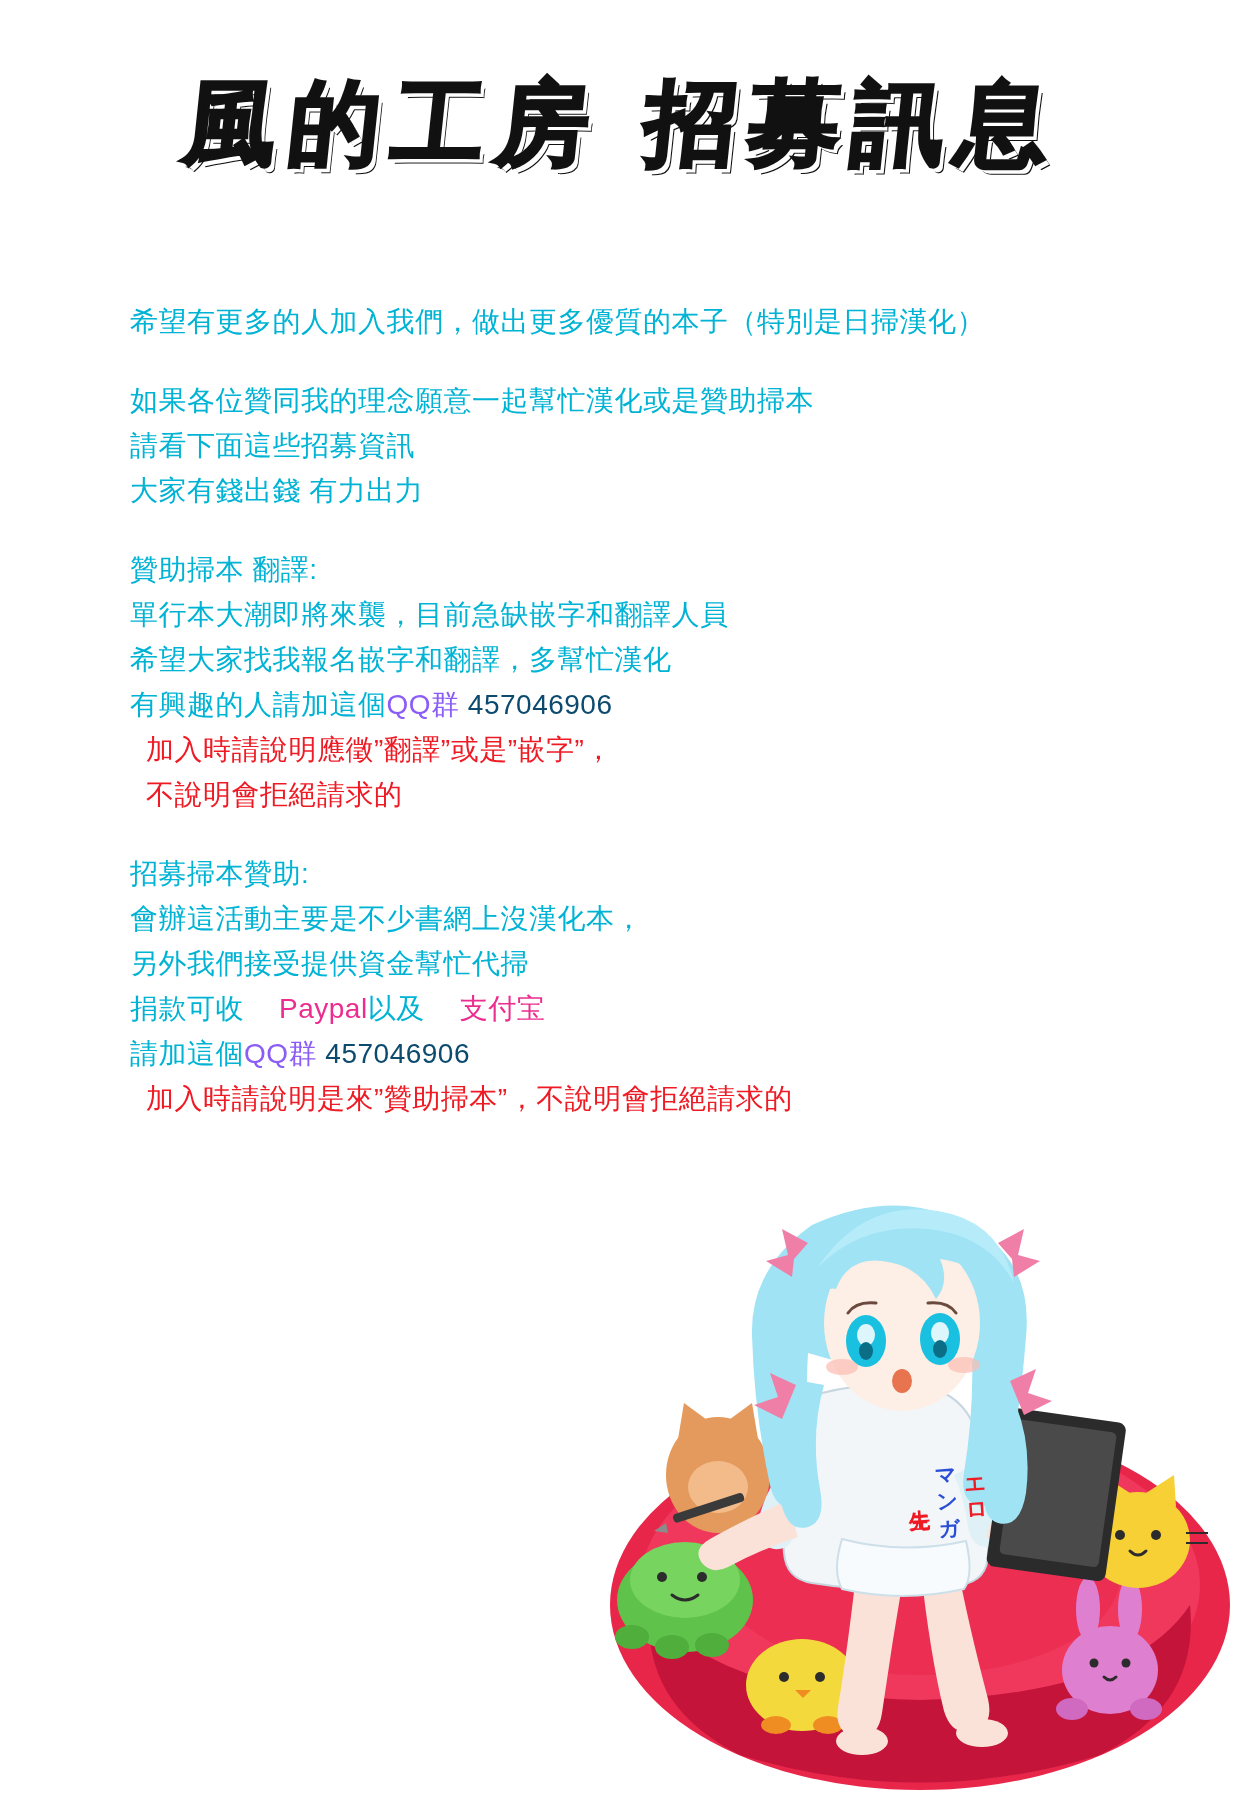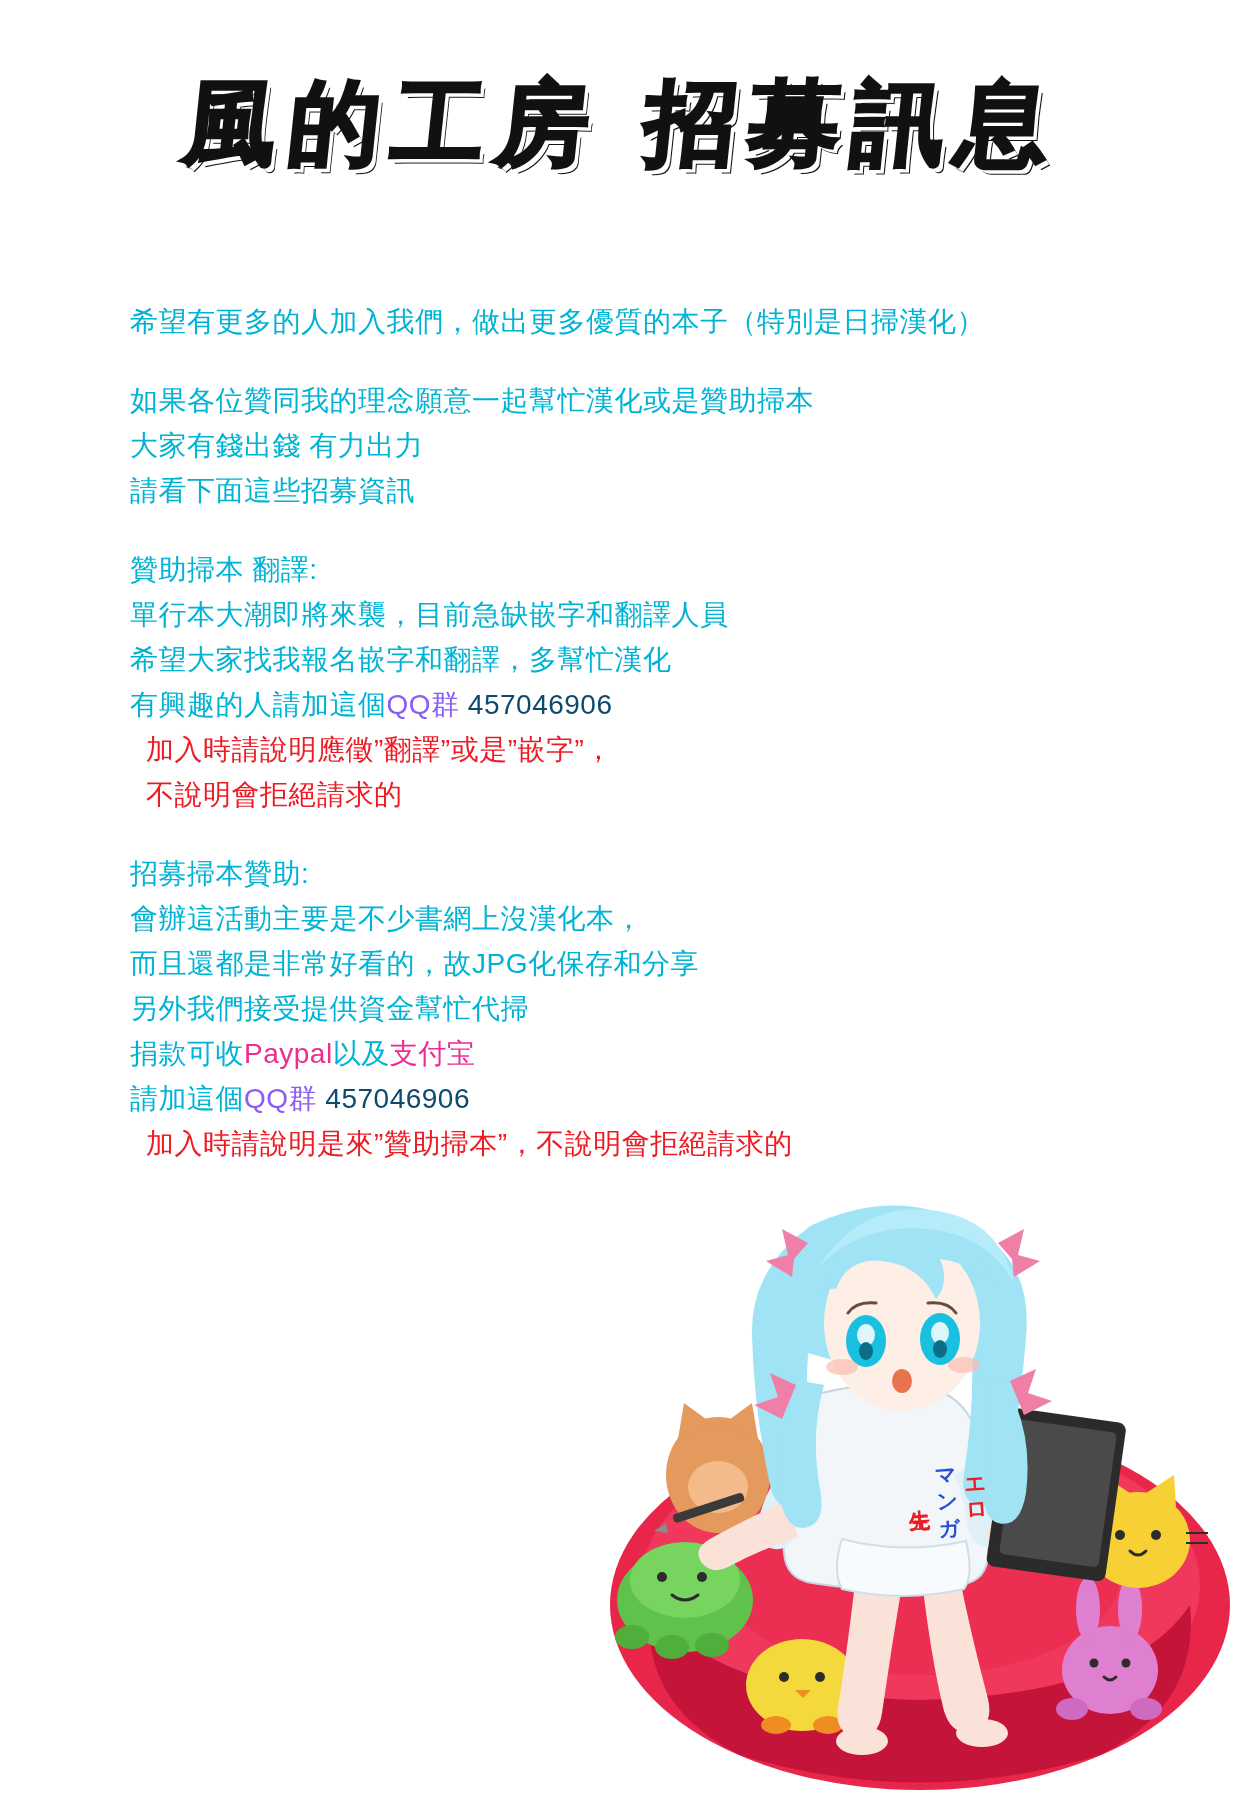--- a/index.html
+++ b/index.html
@@ -55,21 +55,21 @@
     color: #00b3d4;
     white-space: nowrap;
     letter-spacing: 0.5px;
   }
   .line.red   { color: #ee1b24; margin-left: 16px; }
   .line.blue  { color: #00b3d4; }
 
   .seg-red    { color: #ee1b24; }
   .seg-blue   { color: #00b3d4; }
   .seg-cyan   { color: #8b5cf6; }
-  .seg-pink   { color: #ec2d8f; }
+  .seg-pink   { color: #ec2d8f; margin-left: 35px; }
   .seg-green  { color: #0c4a6e; }
 
   
   #illustration {
     position: absolute;
     left: 590px;
     top: 1185px;
     width: 656px;
     height: 615px;
   }
@@ -100,35 +100,34 @@
 <div id="title-block">
   <span id="title-text">風的工房 招募訊息</span>
 </div>
 
 <div id="body-text">
     <div class="para">
       <div class="line blue"><span class="seg-blue">希望有更多的人加入我們，做出更多優質的本子（特別是日掃漢化）</span></div>
     </div>
     <div class="para">
       <div class="line blue"><span class="seg-blue">如果各位贊同我的理念願意一起幫忙漢化或是贊助掃本</span></div>
+      <div class="line blue"><span class="seg-blue">請看下面這些招募資訊</span></div>
       <div class="line blue"><span class="seg-blue">大家有錢出錢 有力出力</span></div>
-      <div class="line blue"><span class="seg-blue">請看下面這些招募資訊</span></div>
     </div>
     <div class="para">
       <div class="line blue"><span class="seg-blue">贊助掃本 翻譯:</span></div>
       <div class="line blue"><span class="seg-blue">單行本大潮即將來襲，目前急缺嵌字和翻譯人員</span></div>
       <div class="line blue"><span class="seg-blue">希望大家找我報名嵌字和翻譯，多幫忙漢化</span></div>
       <div class="line blue"><span class="seg-blue">有興趣的人請加這個</span><span class="seg-cyan">QQ群</span><span class="seg-green"> 457046906</span></div>
       <div class="line red"><span class="seg-red">加入時請說明應徵”翻譯”或是”嵌字”，</span></div>
       <div class="line red"><span class="seg-red">不說明會拒絕請求的</span></div>
     </div>
     <div class="para">
       <div class="line blue"><span class="seg-blue">招募掃本贊助:</span></div>
       <div class="line blue"><span class="seg-blue">會辦這活動主要是不少書網上沒漢化本，</span></div>
-      <div class="line blue"><span class="seg-blue">而且還都是非常好看的，故JPG化保存和分享</span></div>
       <div class="line blue"><span class="seg-blue">另外我們接受提供資金幫忙代掃</span></div>
       <div class="line blue"><span class="seg-blue">捐款可收</span><span class="seg-pink">Paypal</span><span class="seg-blue">以及</span><span class="seg-pink">支付宝</span></div>
       <div class="line blue"><span class="seg-blue">請加這個</span><span class="seg-cyan">QQ群</span><span class="seg-green"> 457046906</span></div>
       <div class="line red"><span class="seg-red">加入時請說明是來”贊助掃本”，不說明會拒絕請求的</span></div>
     </div>
   </div>
 
 <div id="illustration">
   <svg width="656" height="615" viewBox="0 0 656 615" xmlns="http://www.w3.org/2000/svg">
 

